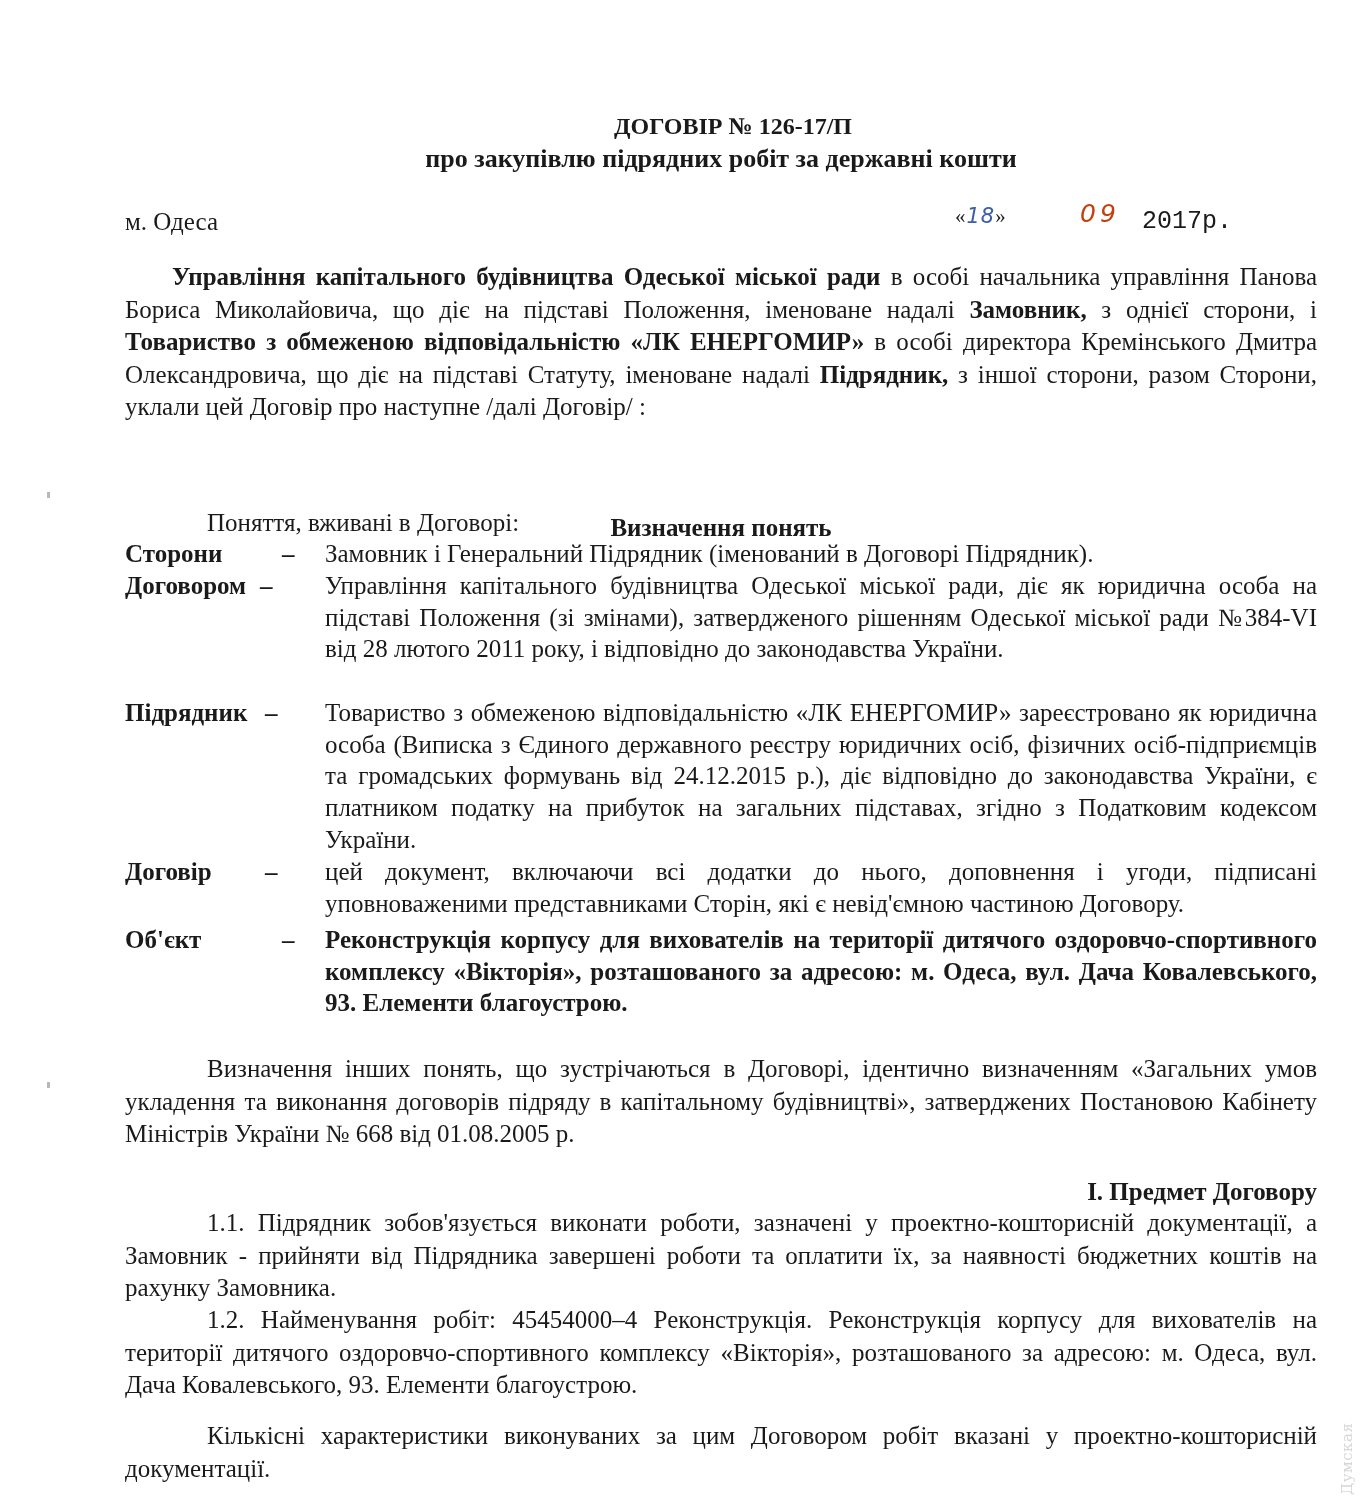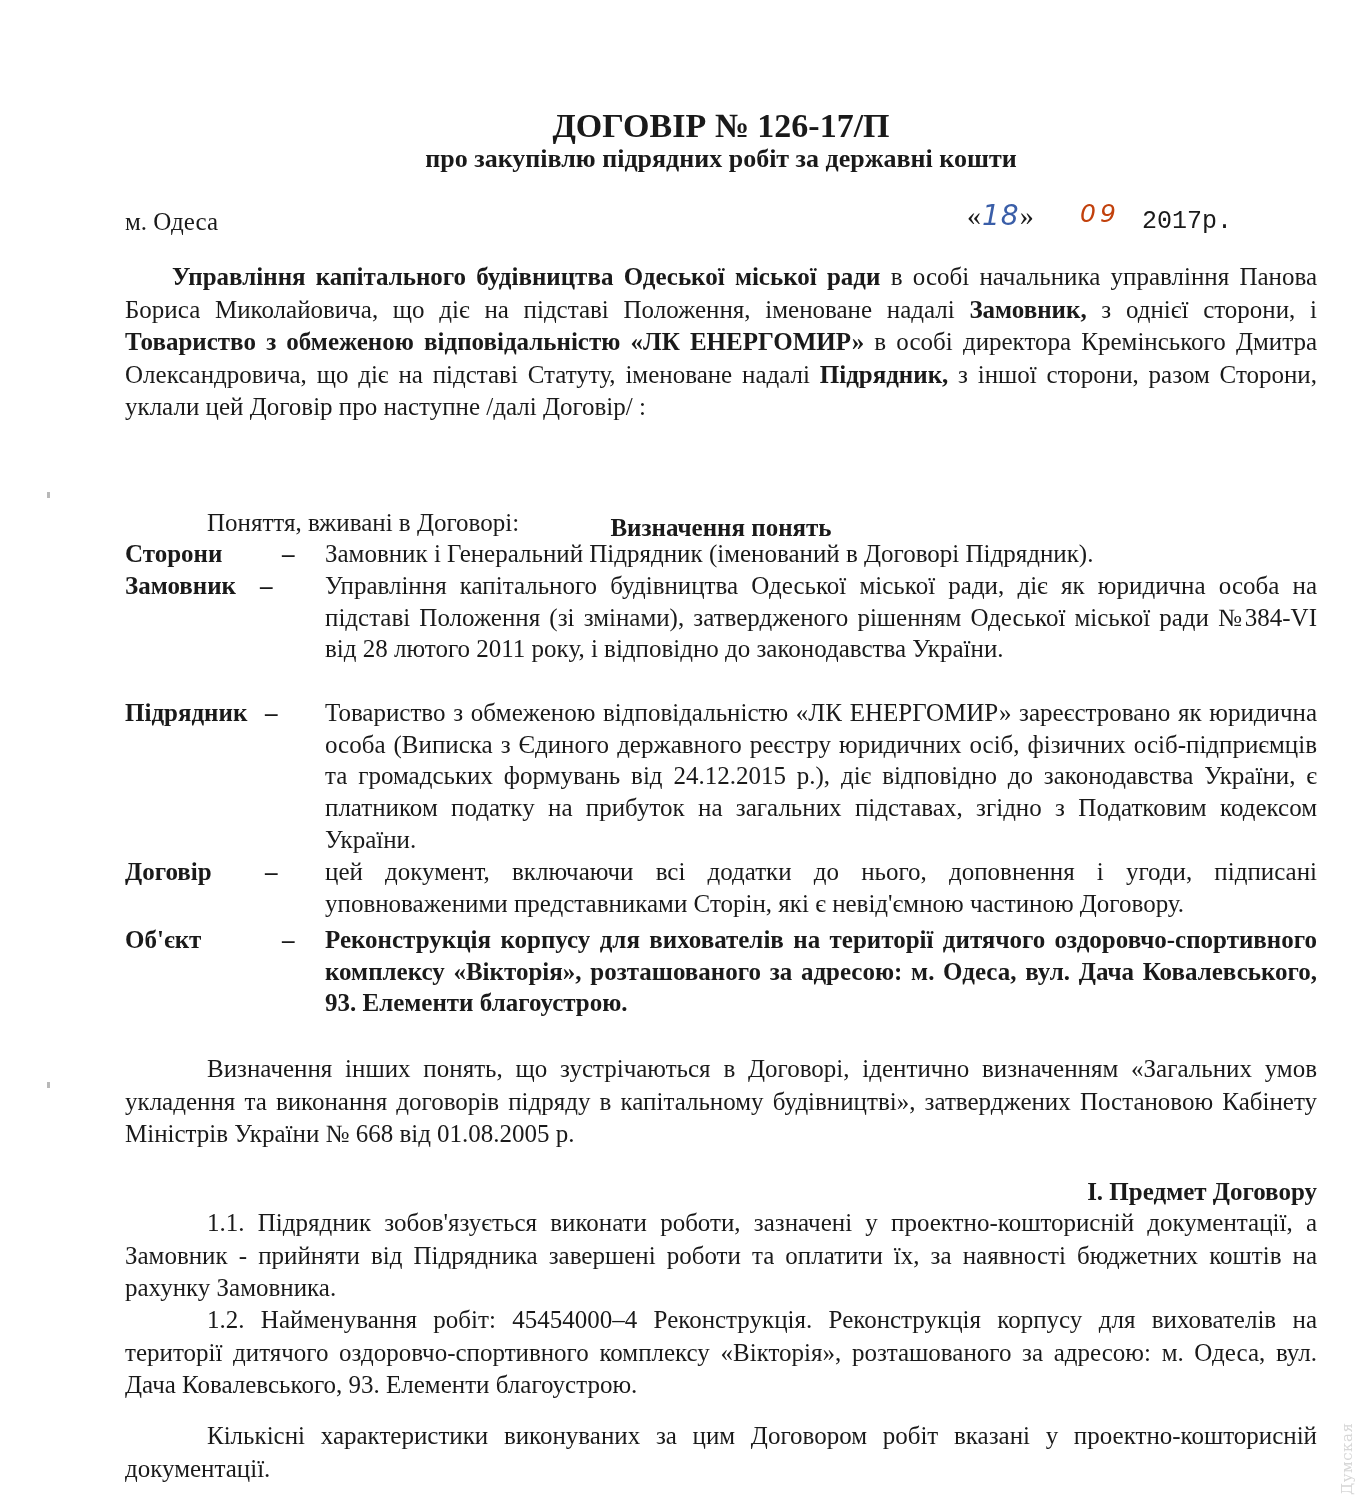--- a/index.html
+++ b/index.html
@@ -18,25 +18,25 @@
     }
     .page {
       position: absolute;
       left: 125px;
       top: 0;
       width: 1192px;
     }
     .title {
       position: absolute;
       top: 110px;
-      left: 0;
+      left: 12px;
       width: 1192px;
       text-align: center;
       font-weight: bold;
-      font-size: 34px;
+      font-size: 24px;
       line-height: 32px;
     }
     .subtitle {
       position: absolute;
       top: 143px;
       left: 0;
       width: 1192px;
       text-align: center;
       font-weight: bold;
       font-size: 26px;
@@ -51,23 +51,22 @@
       line-height: 34px;
     }
     .place { position: absolute; left: 0; top: 0; }
     .date-hand {
       position: absolute;
       left: 830px;
       top: -6px;
       font-family: "DejaVu Sans", sans-serif;
       font-style: italic;
       color: #3a5ea8;
-      font-size: 28px;
+      font-size: 21px;
       letter-spacing: 1px;
-      margin-left: 12px;
     }
     .date-hand .q { color: #1a1a1a; font-style: normal; font-family: "Liberation Serif", serif; }
     .date-month {
       position: absolute;
       left: 955px;
       top: -8px;
       font-family: "DejaVu Sans", sans-serif;
       font-style: italic;
       color: #c2410c;
       font-size: 25px;
@@ -172,21 +171,21 @@
   <div class="section-heading" style="top:476px;margin-top:36px;">Визначення понять</div>
   <div class="terms-intro">Поняття, вживані в Договорі:</div>
 
   <div class="term" style="top:538px;">
     <span class="term-label">Сторони</span>
     <span class="term-dash" style="left:157px;">–</span>
     <div class="term-def">Замовник і Генеральний Підрядник (іменований в Договорі Підрядник).</div>
   </div>
 
   <div class="term" style="top:570px;">
-    <span class="term-label">Замовник</span>
+    <span class="term-label">Договором</span>
     <span class="term-dash" style="left:135px;">–</span>
     <div class="term-def">Управління капітального будівництва Одеської міської ради, діє як юридична особа на підставі Положення (зі змінами), затвердженого рішенням Одеської міської ради №384-VI від 28 лютого 2011 року, і відповідно до  законодавства України.</div>
   </div>
 
   <div class="term" style="top:697px;">
     <span class="term-label">Підрядник</span>
     <span class="term-dash" style="left:140px;">–</span>
     <div class="term-def">Товариство з обмеженою відповідальністю «ЛК ЕНЕРГОМИР» зареєстровано як юридична особа (Виписка з Єдиного державного реєстру юридичних осіб, фізичних осіб-підприємців та громадських формувань від 24.12.2015 р.), діє відповідно до законодавства України, є платником податку на прибуток на загальних підставах, згідно з Податковим кодексом України.</div>
   </div>
 

